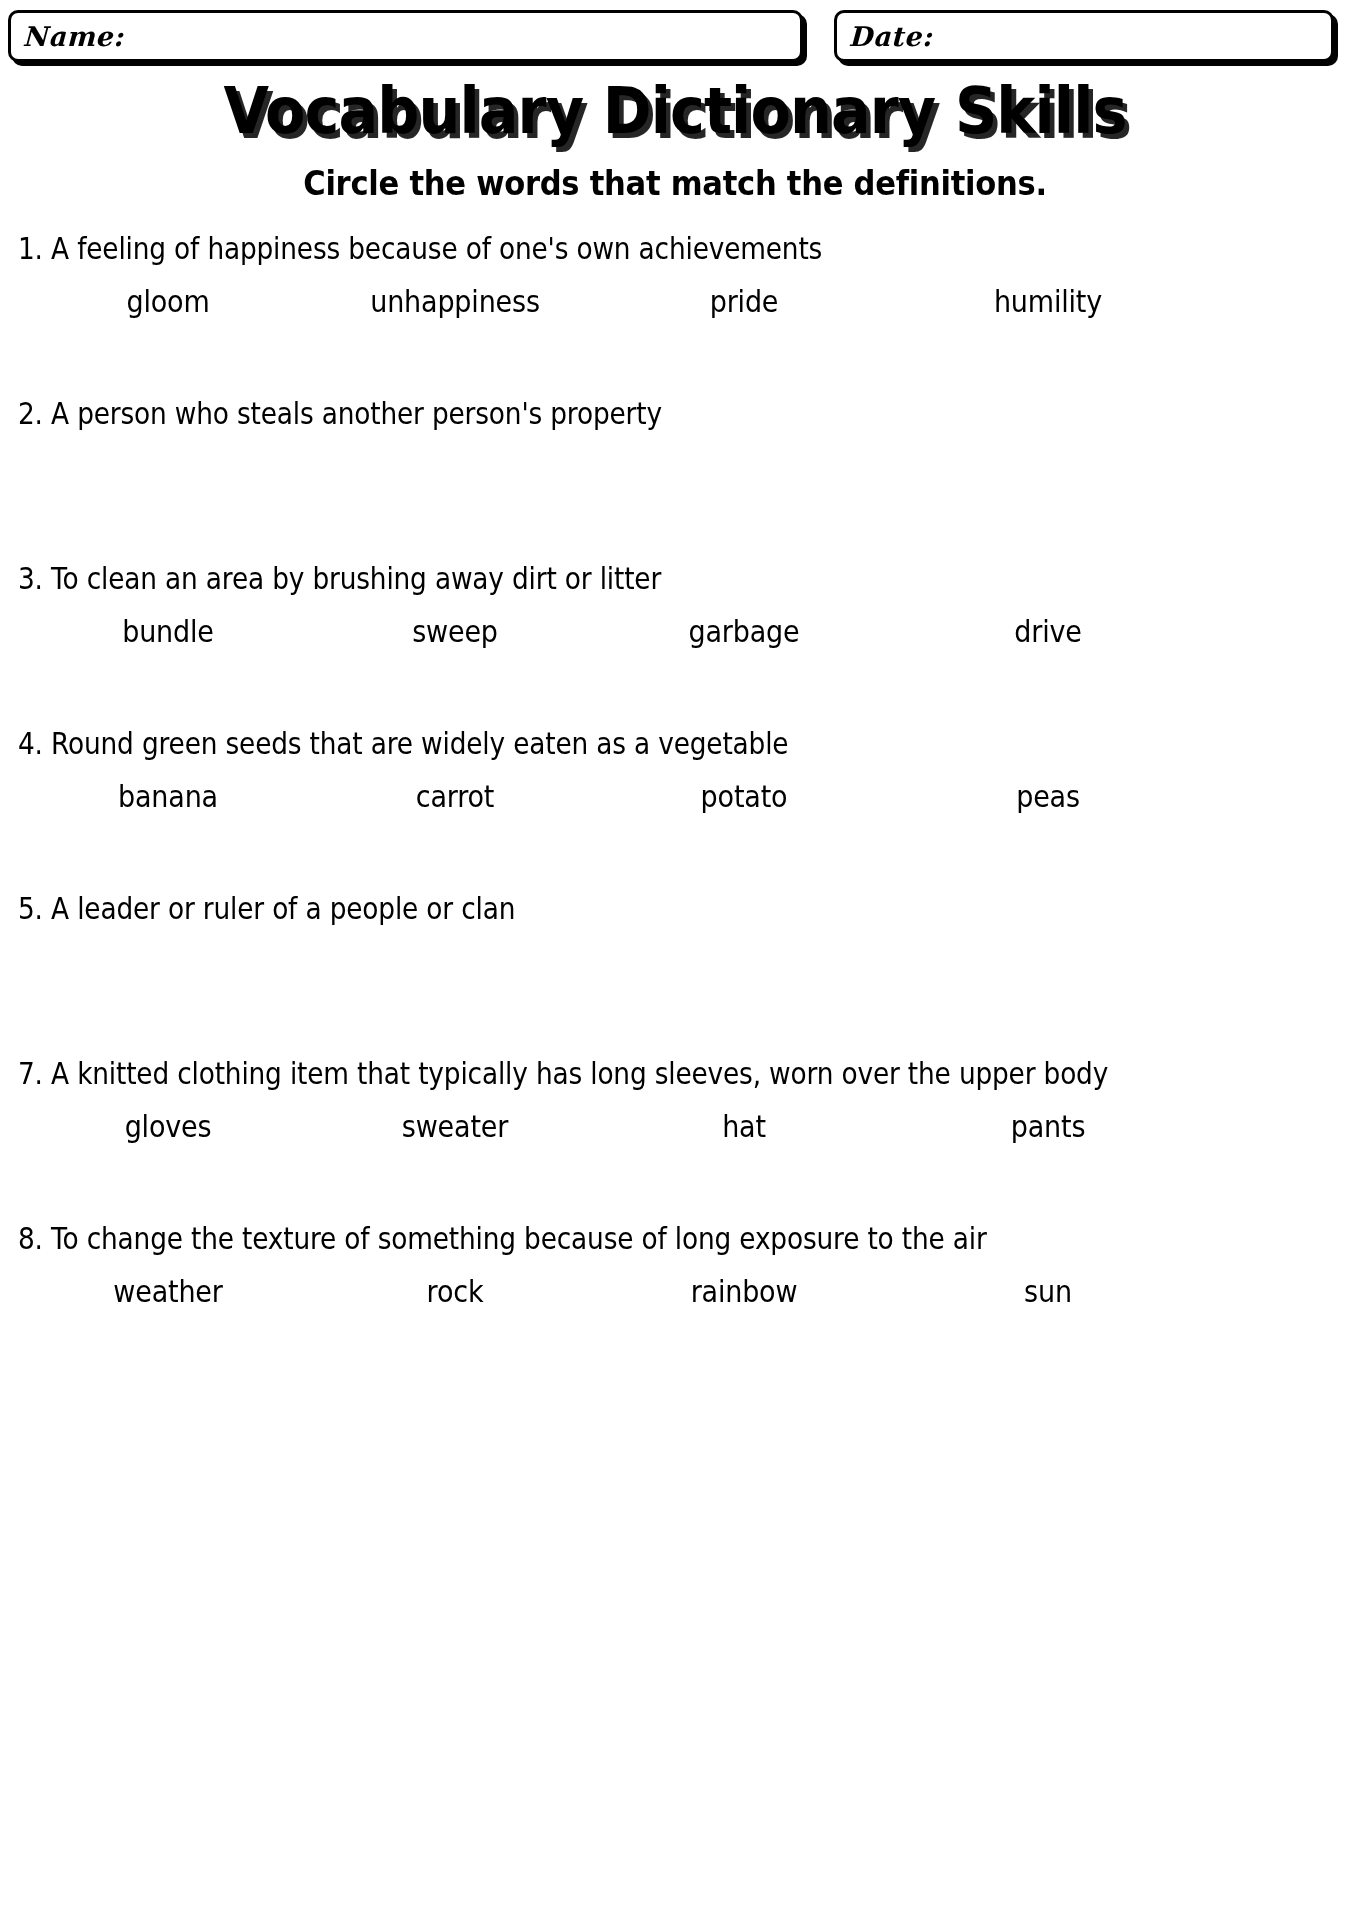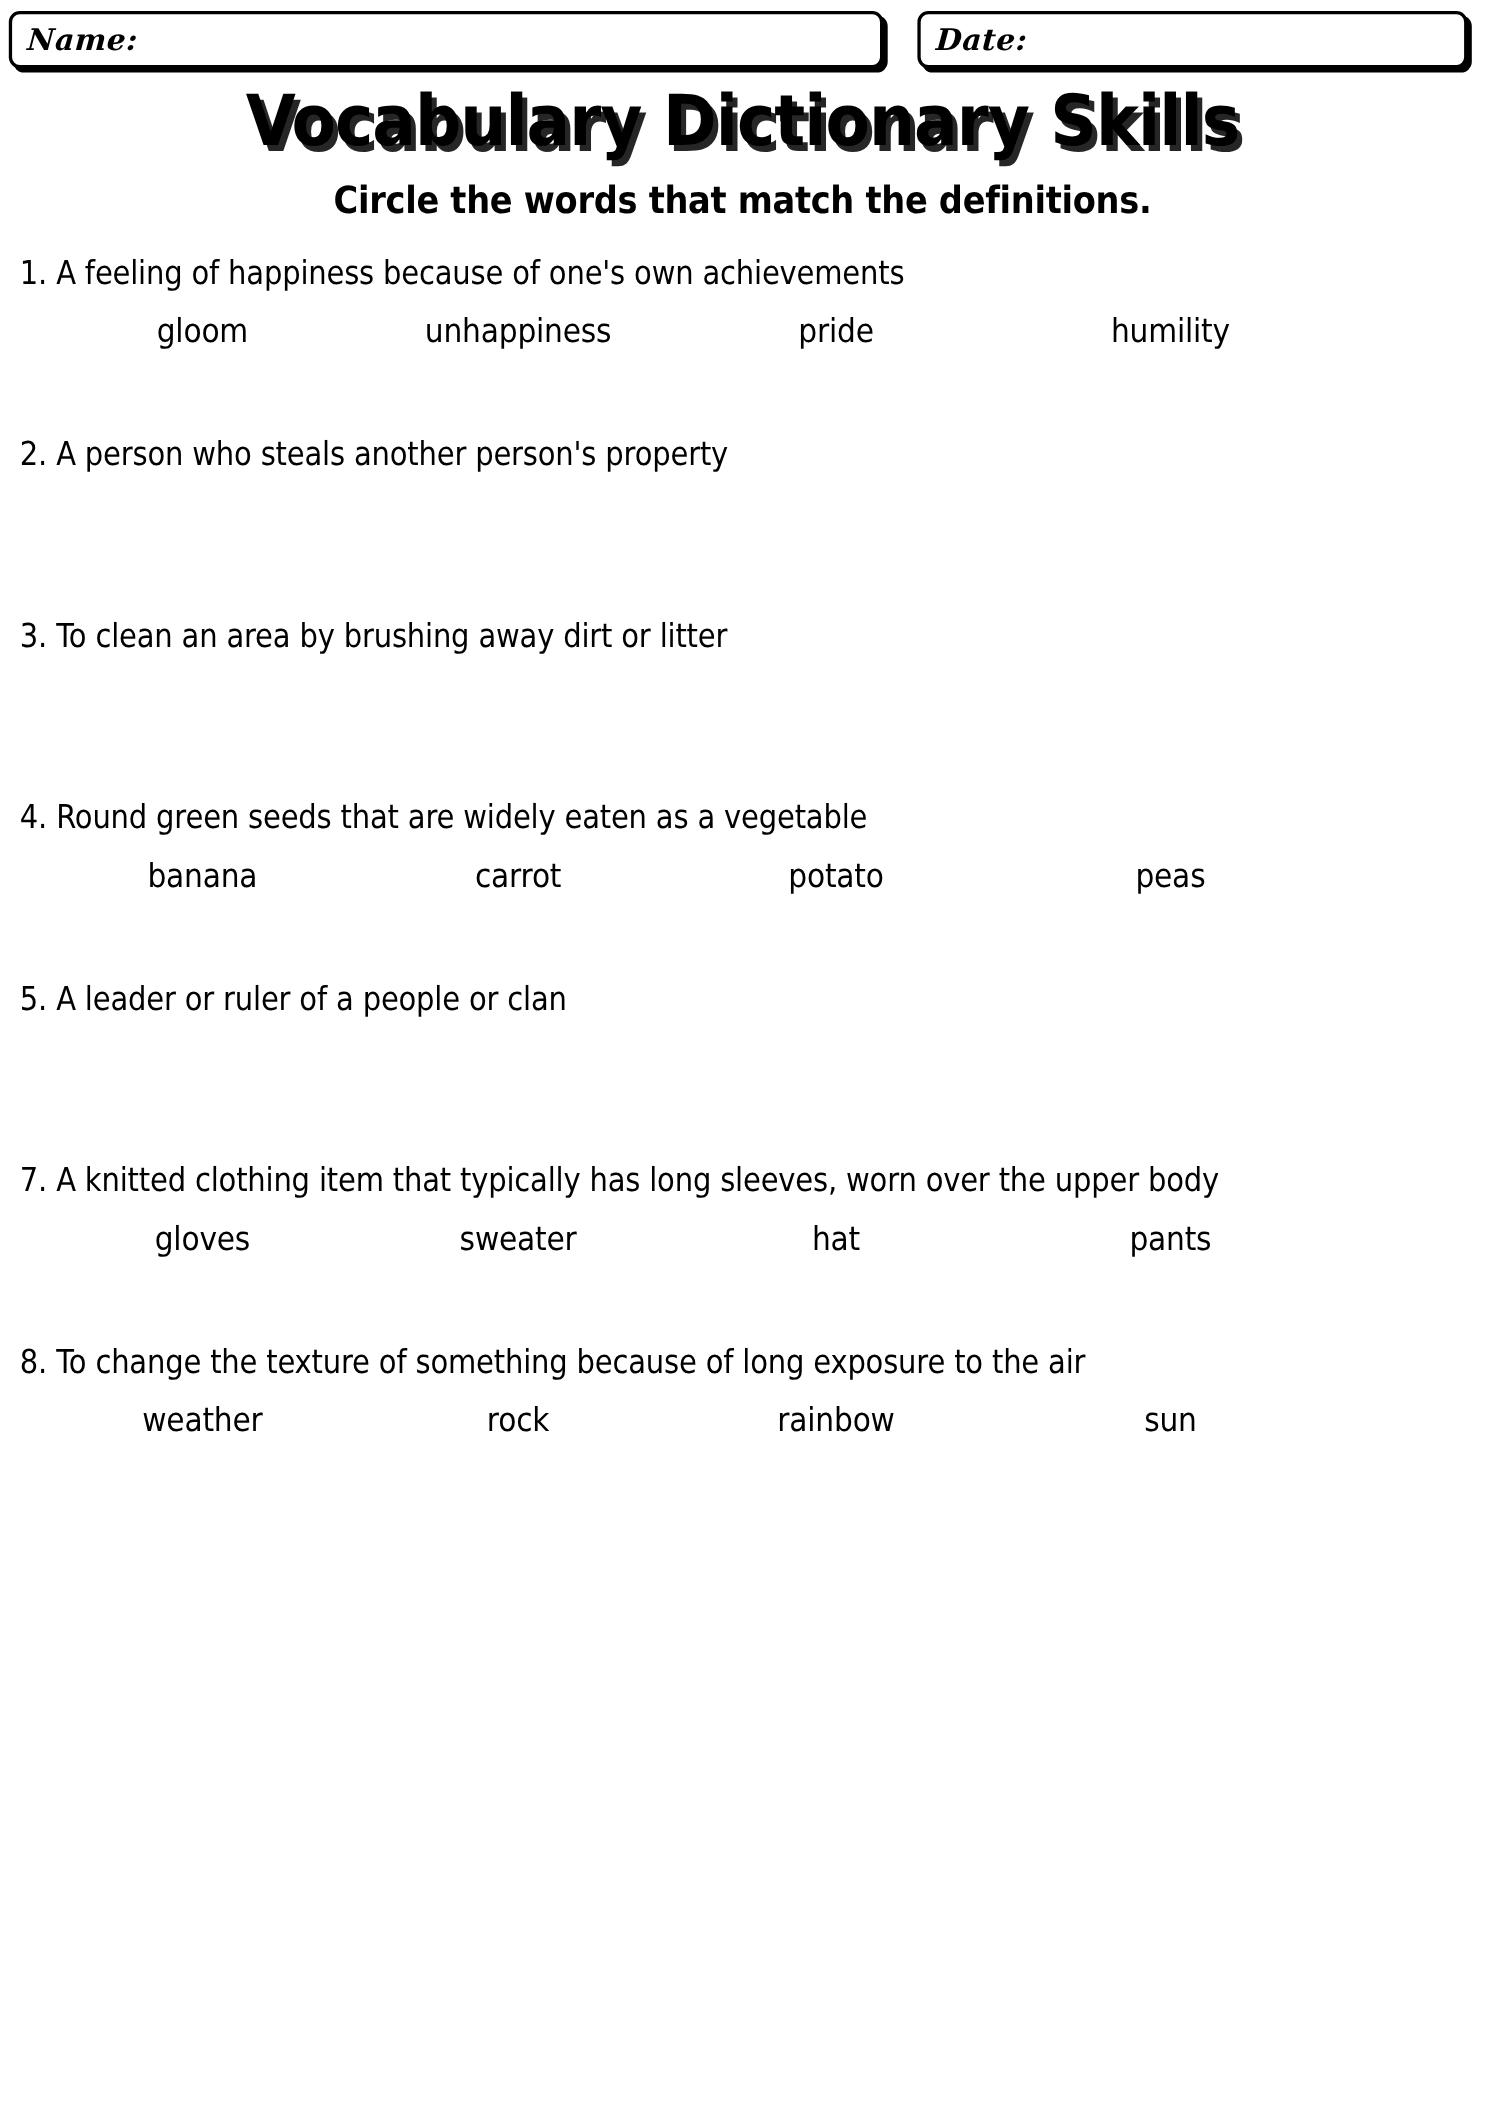--- a/index.html
+++ b/index.html
@@ -102,21 +102,21 @@
     font-size: 30px;
     font-weight: normal;
     letter-spacing: -0.2px;
     transform: scaleX(0.88);
     transform-origin: left center;
     white-space: nowrap;
     line-height: 1.1;
   }
   .options-row {
     position: absolute;
-    left: 16px;
+    left: 0;
     top: 52px;
     width: 1164px;
     height: 56px;
   }
   .option {
     position: absolute;
     top: 0;
     font-family: "DejaVu Sans", sans-serif;
     font-size: 30px;
     letter-spacing: -0.2px;
@@ -156,20 +156,26 @@
       <span class="option c3">humility</span>
     </div>
   </div>
 
   <div class="question-block">
     <div class="question-text">2. A person who steals another person's property</div>
   </div>
 
   <div class="question-block">
     <div class="question-text">3. To clean an area by brushing away dirt or litter</div>
+    <div class="options-row">
+      <span class="option c0">bundle</span>
+      <span class="option c1">sweep</span>
+      <span class="option c2">garbage</span>
+      <span class="option c3">drive</span>
+    </div>
   </div>
 
   <div class="question-block">
     <div class="question-text">4. Round green seeds that are widely eaten as a vegetable</div>
     <div class="options-row">
       <span class="option c0">banana</span>
       <span class="option c1">carrot</span>
       <span class="option c2">potato</span>
       <span class="option c3">peas</span>
     </div>

